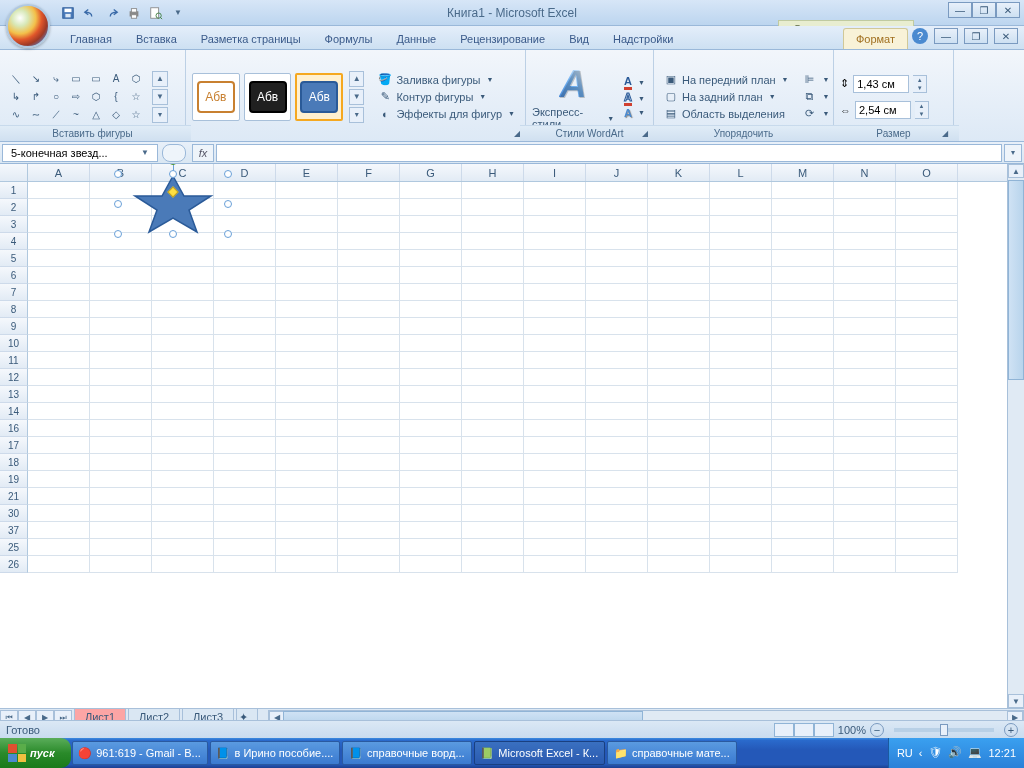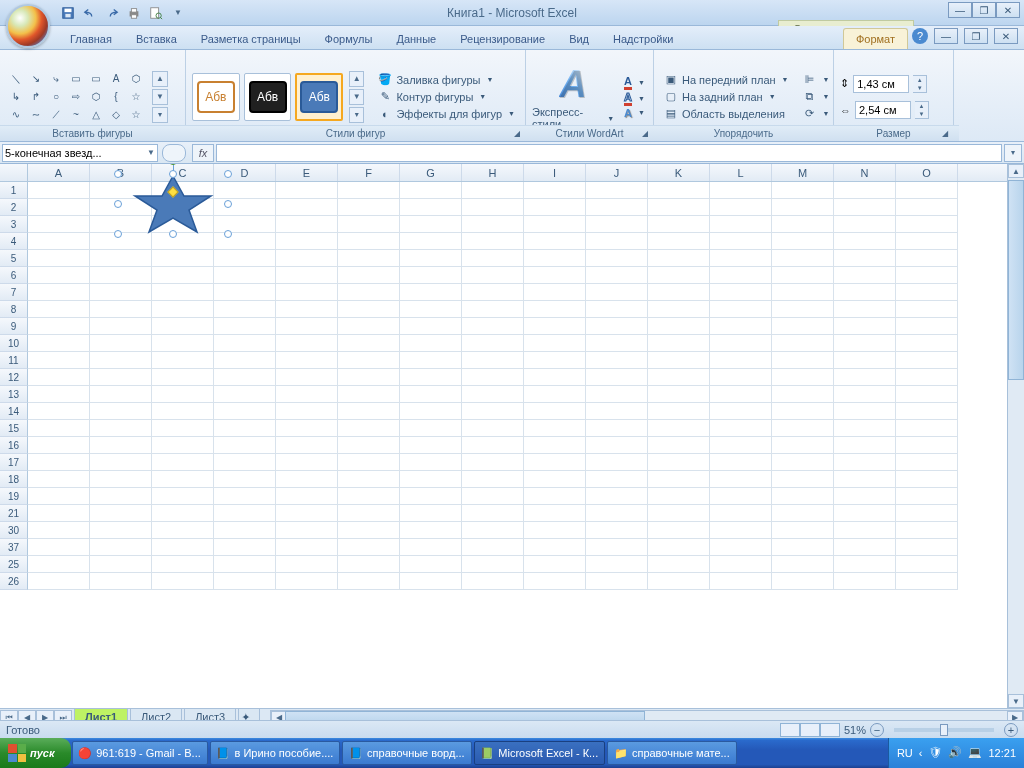--- a/index.html
+++ b/index.html
@@ -49,21 +49,21 @@
 .wa-col .rib-btn { padding:0 2px; }
 
 .arrange-col { display:flex; flex-direction:column; gap:1px; }
 .size-row { display:flex; align-items:center; gap:4px; margin:2px 0; }
 .size-row input { width:56px; height:18px; border:1px solid #a8c0da; padding:0 3px; font-size:11px; background:#fff; }
 .spinner { width:14px; height:18px; border:1px solid #a8c0da; border-left:none; display:flex; flex-direction:column; }
 .spinner div { flex:1; font-size:6px; display:flex; align-items:center; justify-content:center; color:#4a6a8a; background:#e8f0fa; }
 
 
 .fbar { height:22px; background:linear-gradient(#e8f0f9,#dae7f3); display:flex; align-items:center; border-bottom:1px solid #9ab8d9; padding:0 2px; }
-.name-box { width:156px; height:18px; border:1px solid #9ab8d9; background:#fff; display:flex; align-items:center; padding:0 2px; }
+.name-box { width:156px; height:18px; border:1px solid #9ab8d9; background:#fff; display:flex; align-items:center; padding:0 8px; }
 .name-box .dd { margin-left:auto; font-size:8px; color:#4a6a8a; }
 .fx-btn { width:22px; height:18px; border:1px solid #9ab8d9; background:#eef4fa; display:flex; align-items:center; justify-content:center; margin:0 2px; font-style:italic; color:#556; }
 .formula-input { flex:1; height:18px; border:1px solid #9ab8d9; background:#fff; }
 .fbar-expand { width:18px; height:18px; border:1px solid #9ab8d9; background:#eef4fa; margin-left:2px; font-size:8px; display:flex; align-items:center; justify-content:center; color:#4a6a8a; }
 
 
 .grid-area { position:absolute; top:164px; left:0; right:0; bottom:60px; background:#fff; overflow:hidden; }
 .col-headers { display:flex; height:18px; background:linear-gradient(#f5f8fc,#e2ebf5); border-bottom:1px solid #b0c8de; }
 .corner { width:28px; border-right:1px solid #b0c8de; background:linear-gradient(#f5f8fc,#e2ebf5); }
 .ch { width:62px; border-right:1px solid #cddaea; text-align:center; color:#3a5a7a; line-height:18px; }
@@ -78,21 +78,21 @@
 .handle { width:8px; height:8px; background:#fff; border:1px solid #6aa0d8; border-radius:50%; position:absolute; }
 .rot-handle { width:9px; height:9px; background:#a8e080; border:1px solid #4a9030; border-radius:50%; position:absolute; left:50%; top:-18px; transform:translateX(-50%); }
 .rot-line { position:absolute; left:50%; top:-10px; width:1px; height:10px; background:#6aa0d8; }
 .adj-handle { width:8px; height:8px; background:#ffe040; border:1px solid #c0a020; transform:rotate(45deg); position:absolute; left:50%; top:14px; margin-left:-4px; }
 
 
 .sheet-row { position:absolute; left:0; right:0; bottom:42px; height:18px; background:#dce8f4; display:flex; align-items:center; border-top:1px solid #a8c0da; }
 .sheet-nav { display:flex; }
 .sheet-nav div { width:18px; height:16px; border:1px solid #a8c0da; background:#e8f0fa; font-size:8px; display:flex; align-items:center; justify-content:center; color:#4a6a8a; }
 .sheet-tab { padding:2px 10px; background:#fff; border:1px solid #a8c0da; border-top:none; border-radius:0 0 4px 4px; margin-left:2px; color:#3a5a7a; }
-.sheet-tab.active { background:#bef264; font-weight:bold; }
+.sheet-tab.active { background:#fca5a5; font-weight:normal; }
 .sheet-tab.inactive { background:#dae7f3; }
 .hscroll { flex:1; height:16px; background:#e0eaf4; margin-left:10px; border:1px solid #a8c0da; position:relative; }
 .hscroll-thumb { position:absolute; left:14px; width:360px; height:100%; background:linear-gradient(#cfe2f4,#b8d4ec); border:1px solid #90b4d6; }
 .scroll-btn { width:16px; height:14px; background:#e8f0fa; border:1px solid #a8c0da; position:absolute; font-size:8px; display:flex; align-items:center; justify-content:center; color:#4a6a8a; }
 
 
 .status { position:absolute; left:0; right:0; bottom:30px; height:18px; background:linear-gradient(#dbe8f5,#c9dcef); display:flex; align-items:center; padding:0 6px; color:#3a5a7a; border-top:1px solid #a8c0da; }
 .status-right { margin-left:auto; display:flex; align-items:center; gap:4px; }
 .view-btns { display:flex; }
 .view-btns div { width:20px; height:14px; border:1px solid #90b4d6; background:#e8f0fa; }
@@ -244,21 +244,20 @@
             <span>Контур фигуры</span>
             <span class="dd">▼</span>
           </div>
         <div class="rib-btn">
             <span class="ic">◐</span>
             <span>Эффекты для фигур</span>
             <span class="dd">▼</span>
           </div>
       </div>
     </div>
-    <div class="group-label">Стили фигур</div>
     <div class="dialog-launcher">◢</div>
   </div>
 
   <div class="group" style="width:128px;">
     <div class="group-body">
       <div style="display:flex;flex-direction:column;align-items:center;">
         <div class="big-A">A</div>
         <div style="color:#3a5a7a;font-size:10px;display:flex;align-items:center;gap:2px;">
             <span>Экспресс-стили</span>
             <span style="font-size:7px;">▼</span>
@@ -620,38 +619,20 @@
         <div class="cell"></div>
         <div class="cell"></div>
         <div class="cell"></div>
         <div class="cell"></div>
         <div class="cell"></div>
         <div class="cell"></div>
         <div class="cell"></div>
         <div class="cell"></div>
       </div>
       <div class="row">
-        <div class="rh">15</div>
-        <div class="cell"></div>
-        <div class="cell"></div>
-        <div class="cell"></div>
-        <div class="cell"></div>
-        <div class="cell"></div>
-        <div class="cell"></div>
-        <div class="cell"></div>
-        <div class="cell"></div>
-        <div class="cell"></div>
-        <div class="cell"></div>
-        <div class="cell"></div>
-        <div class="cell"></div>
-        <div class="cell"></div>
-        <div class="cell"></div>
-        <div class="cell"></div>
-      </div>
-      <div class="row">
         <div class="rh">16</div>
         <div class="cell"></div>
         <div class="cell"></div>
         <div class="cell"></div>
         <div class="cell"></div>
         <div class="cell"></div>
         <div class="cell"></div>
         <div class="cell"></div>
         <div class="cell"></div>
         <div class="cell"></div>
@@ -851,21 +832,21 @@
 </div>
 
 <div class="status">
   <span>Готово</span>
   <div class="status-right">
     <div class="view-btns">
       <div></div>
       <div></div>
       <div></div>
     </div>
-    <span>51%</span>
+    <span>100%</span>
     <span style="width:14px;height:14px;border:1px solid #7a9ac0;border-radius:50%;text-align:center;line-height:12px;">−</span>
     <div class="zoom-slider">
         <div class="thumb"></div>
       </div>
     <span style="width:14px;height:14px;border:1px solid #7a9ac0;border-radius:50%;text-align:center;line-height:12px;">+</span>
   </div>
 </div>
 
 <div class="taskbar">
   <div class="start-btn">

